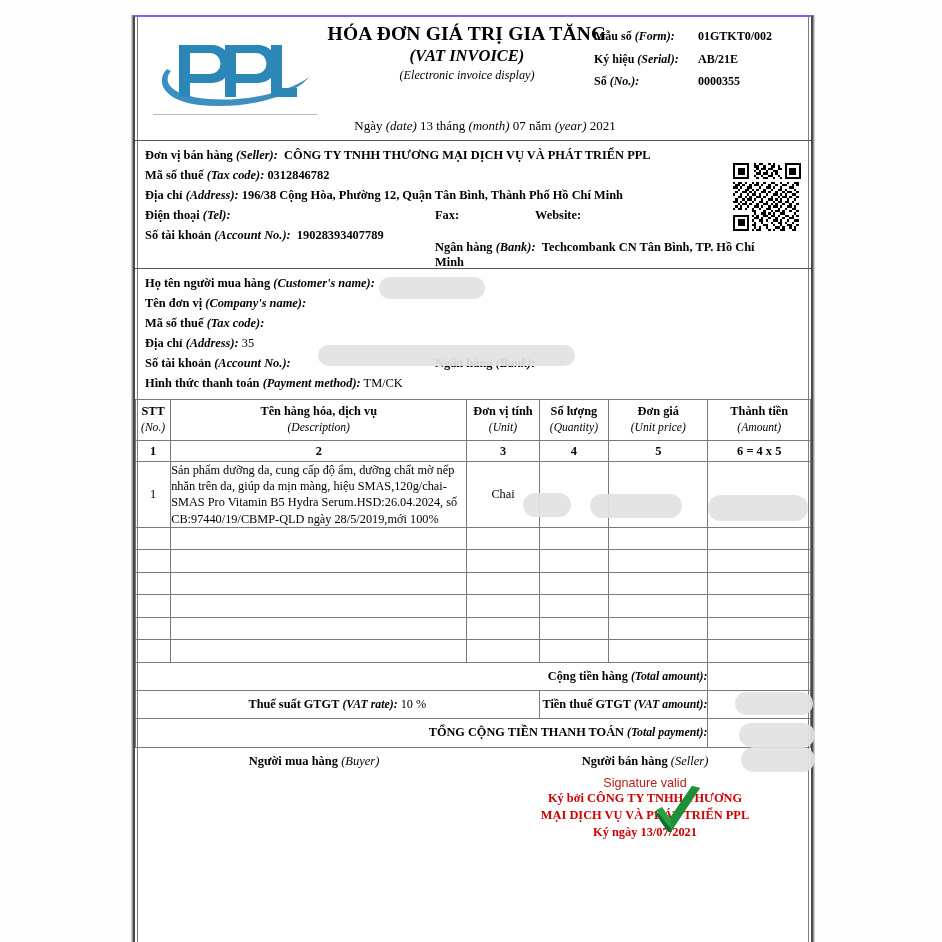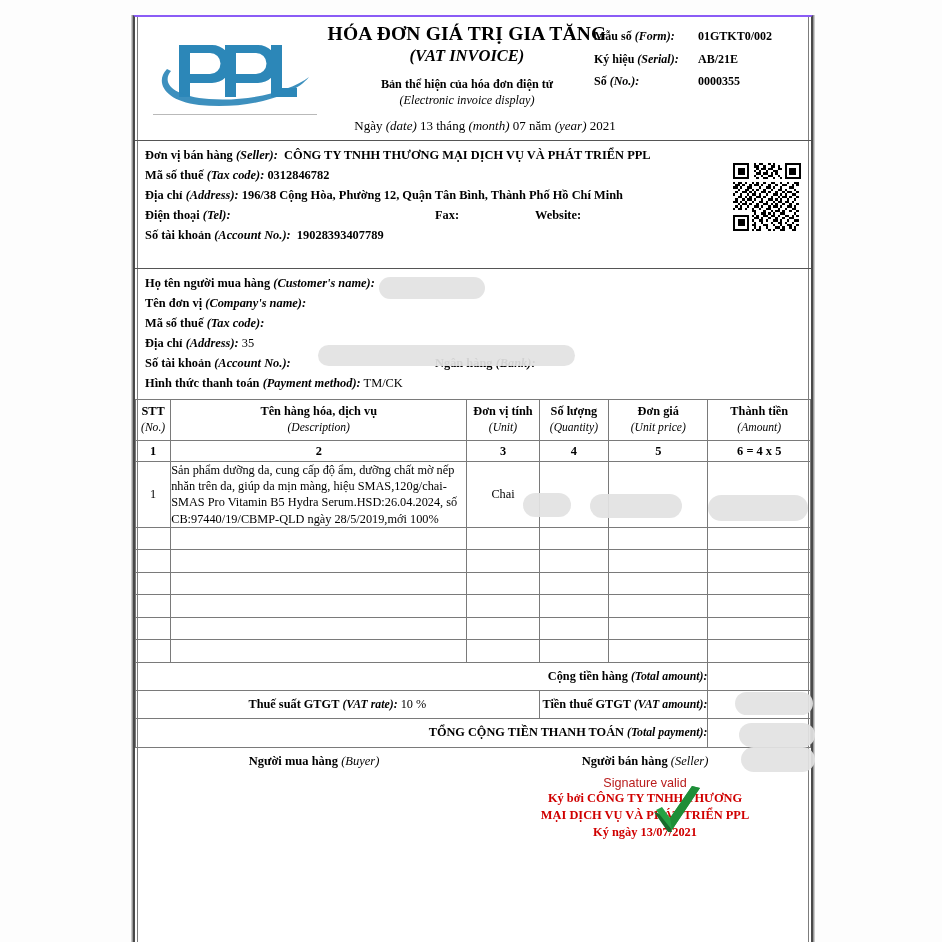--- a/index.html
+++ b/index.html
@@ -295,21 +295,20 @@
 
           <path d="M14 36 C2 48, 10 68, 46 72 C92 77, 140 64, 156 44
                    C138 58, 96 69, 56 66 C20 63, 8 50, 18 38 Z" fill="#2c87b8" opacity="0.92"></path>
         </svg>
       </div>
       <div id="hdr-rule"></div>
 
       <div id="title-block">
         <div class="t-main">HÓA ĐƠN GIÁ TRỊ GIA TĂNG</div>
         <div class="t-sub">(VAT INVOICE)</div>
-        <div class="t-small">Bản thể hiện của hóa đơn điện tử</div>
         <div class="t-small-it">(Electronic invoice display)</div>
       </div>
 
       <div id="date-line">
         <span>Ngày</span>
         <i>(date)</i>
         <span>13</span>
         <span>tháng</span>
         <i>(month)</i>
         <span>07</span>
@@ -354,20 +353,24 @@
         <span class="val">196/38 Cộng Hòa, Phường 12, Quận Tân Bình, Thành Phố Hồ Chí Minh</span>
       </div>
       <div class="fline">
         <b>Điện thoại</b> <b><i>(Tel):</i></b>
         <span class="col2"><b>Fax:</b></span>
         <span class="col3"><b>Website:</b></span>
       </div>
       <div class="fline">
         <b>Số tài khoản</b> <b><i>(Account No.):</i></b>
         &nbsp;<span class="val">19028393407789</span>
+      </div>
+      <div class="fline bank-wrap">
+        <b>Ngân hàng</b> <b><i>(Bank):</i></b>
+        &nbsp;<span class="val">Techcombank CN Tân Bình, TP. Hồ Chí Minh</span>
       </div>
 
       <div id="qr">
         <svg viewBox="0 0 29 29" width="68" height="68" shape-rendering="crispEdges">
           <rect width="29" height="29" fill="#fff"></rect>
           <g fill="#000">
             <path d="M0 0h7v7h-7z"></path>
               <path d="M1 1h5v5h-5z" fill="#fff"></path>
               <path d="M2 2h3v3h-3z" fill="#000"></path>
             <path d="M22 0h7v7h-7z"></path>

